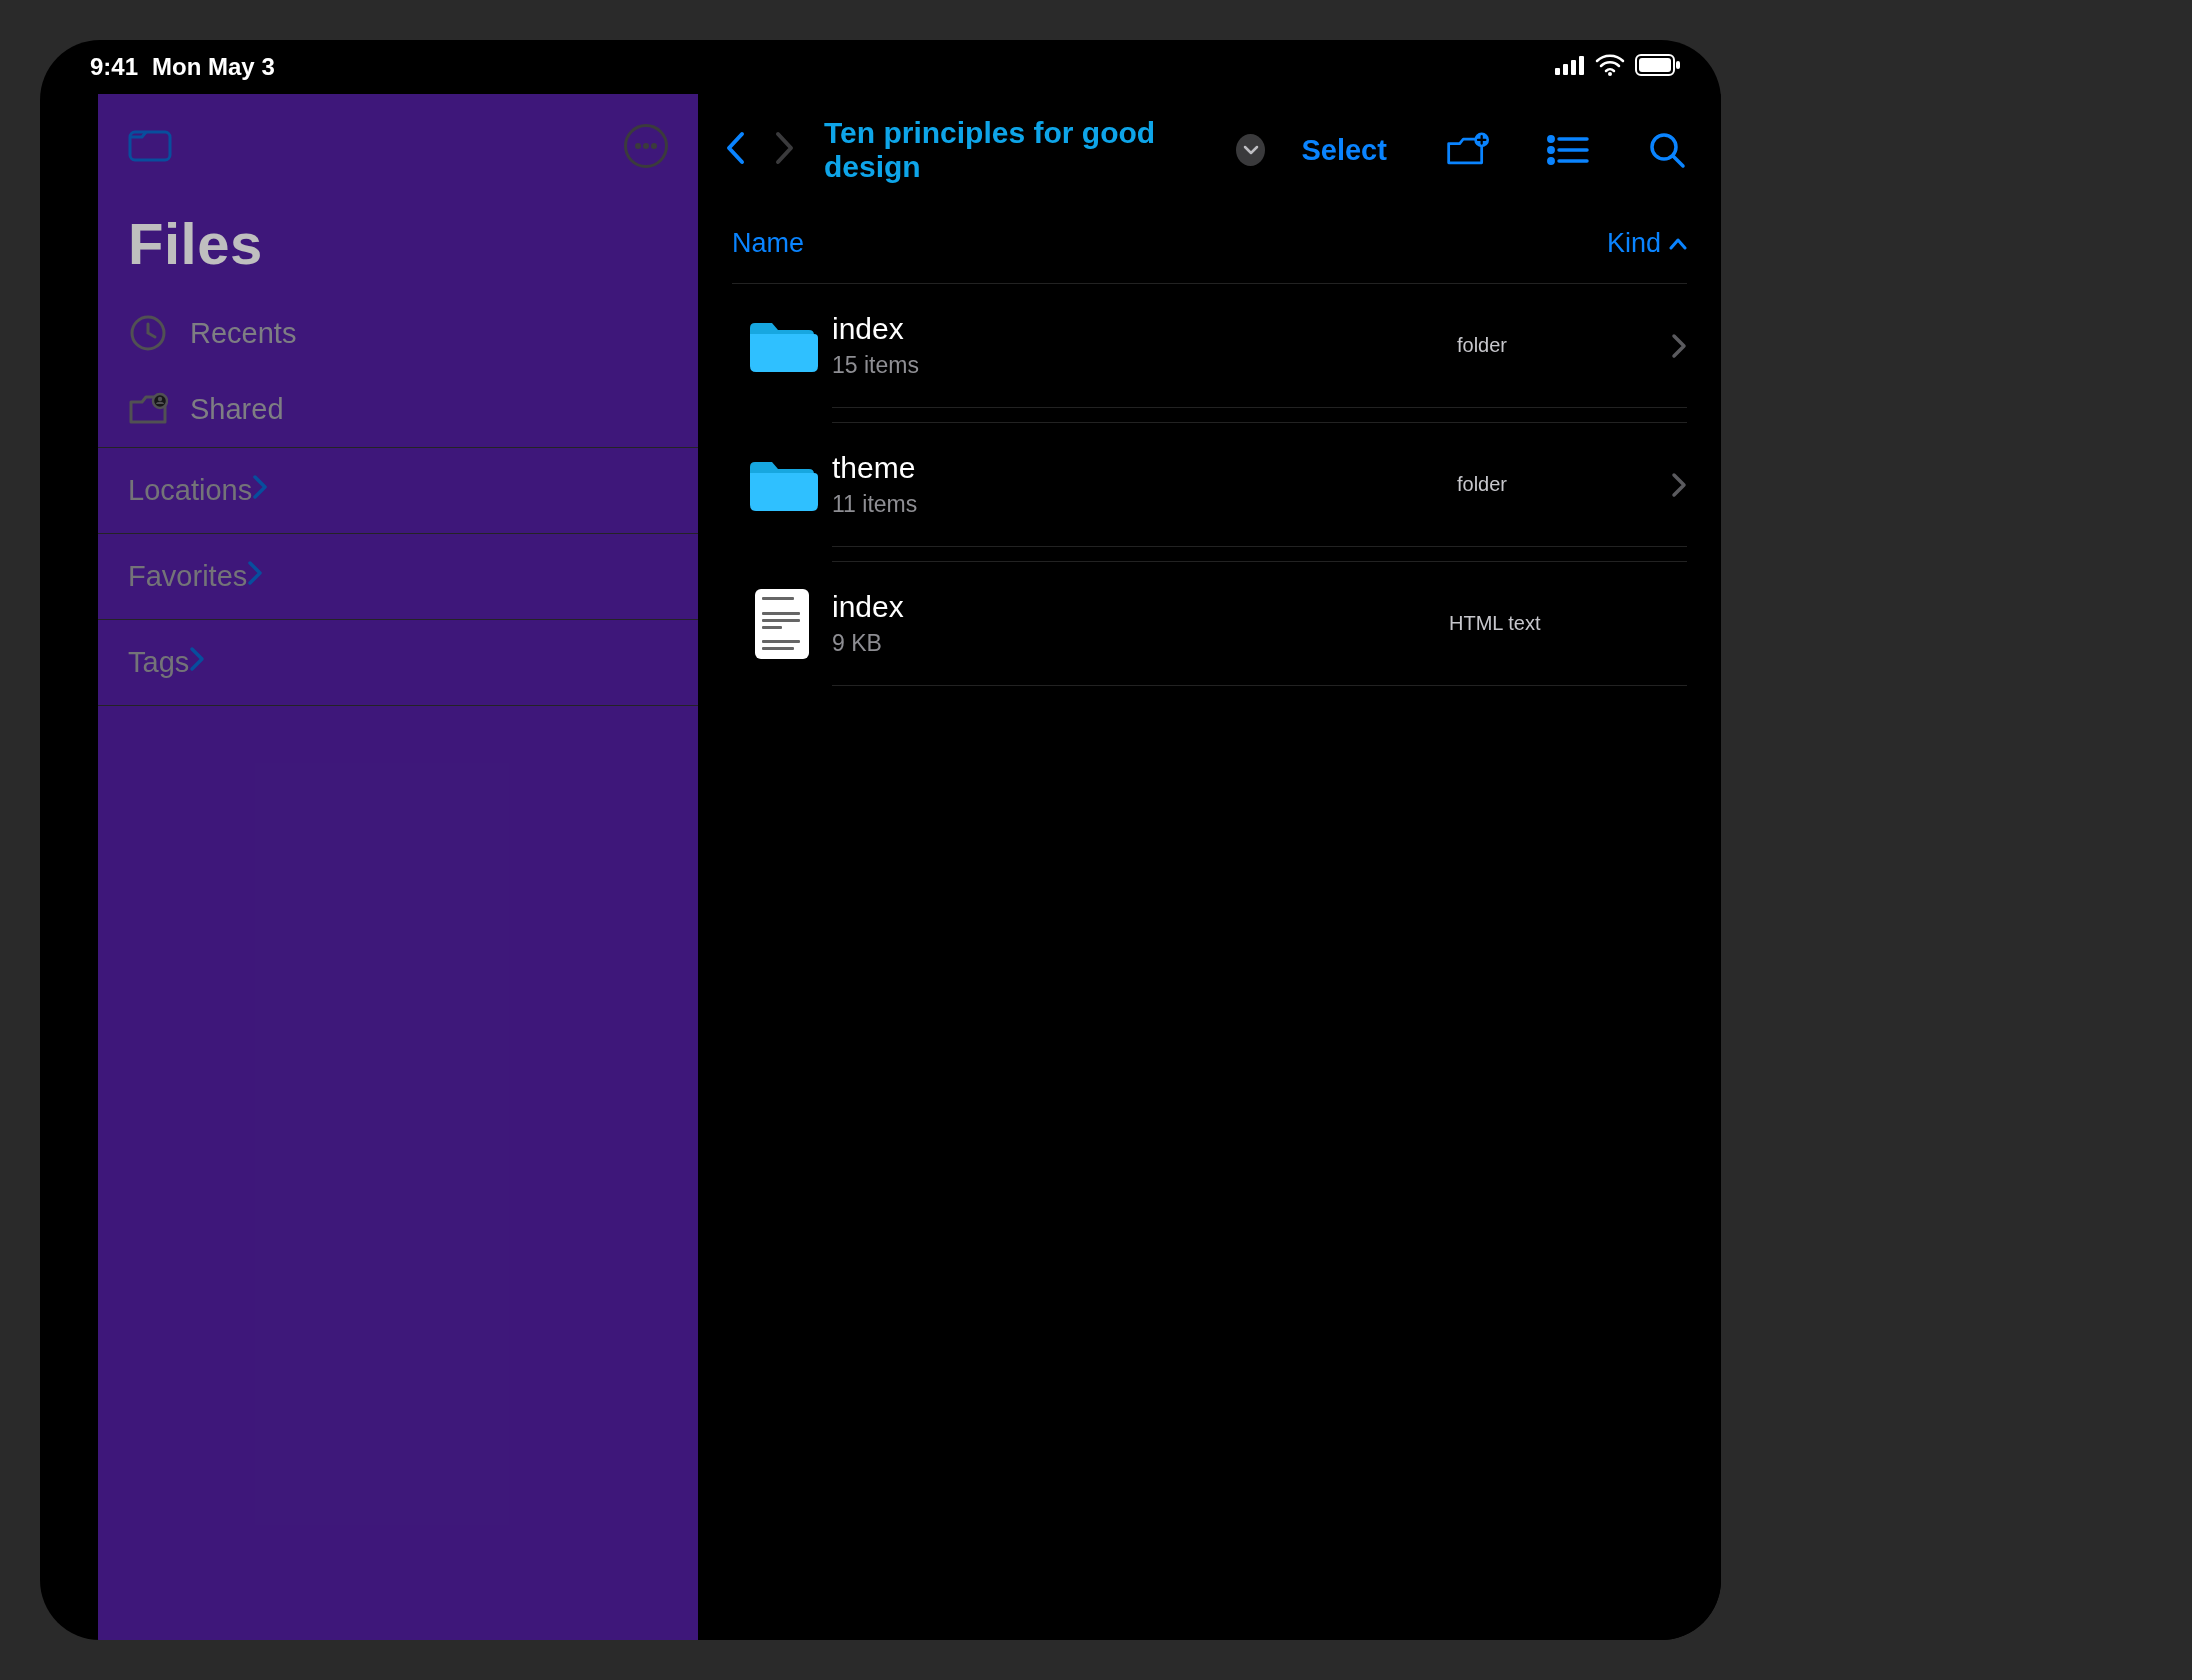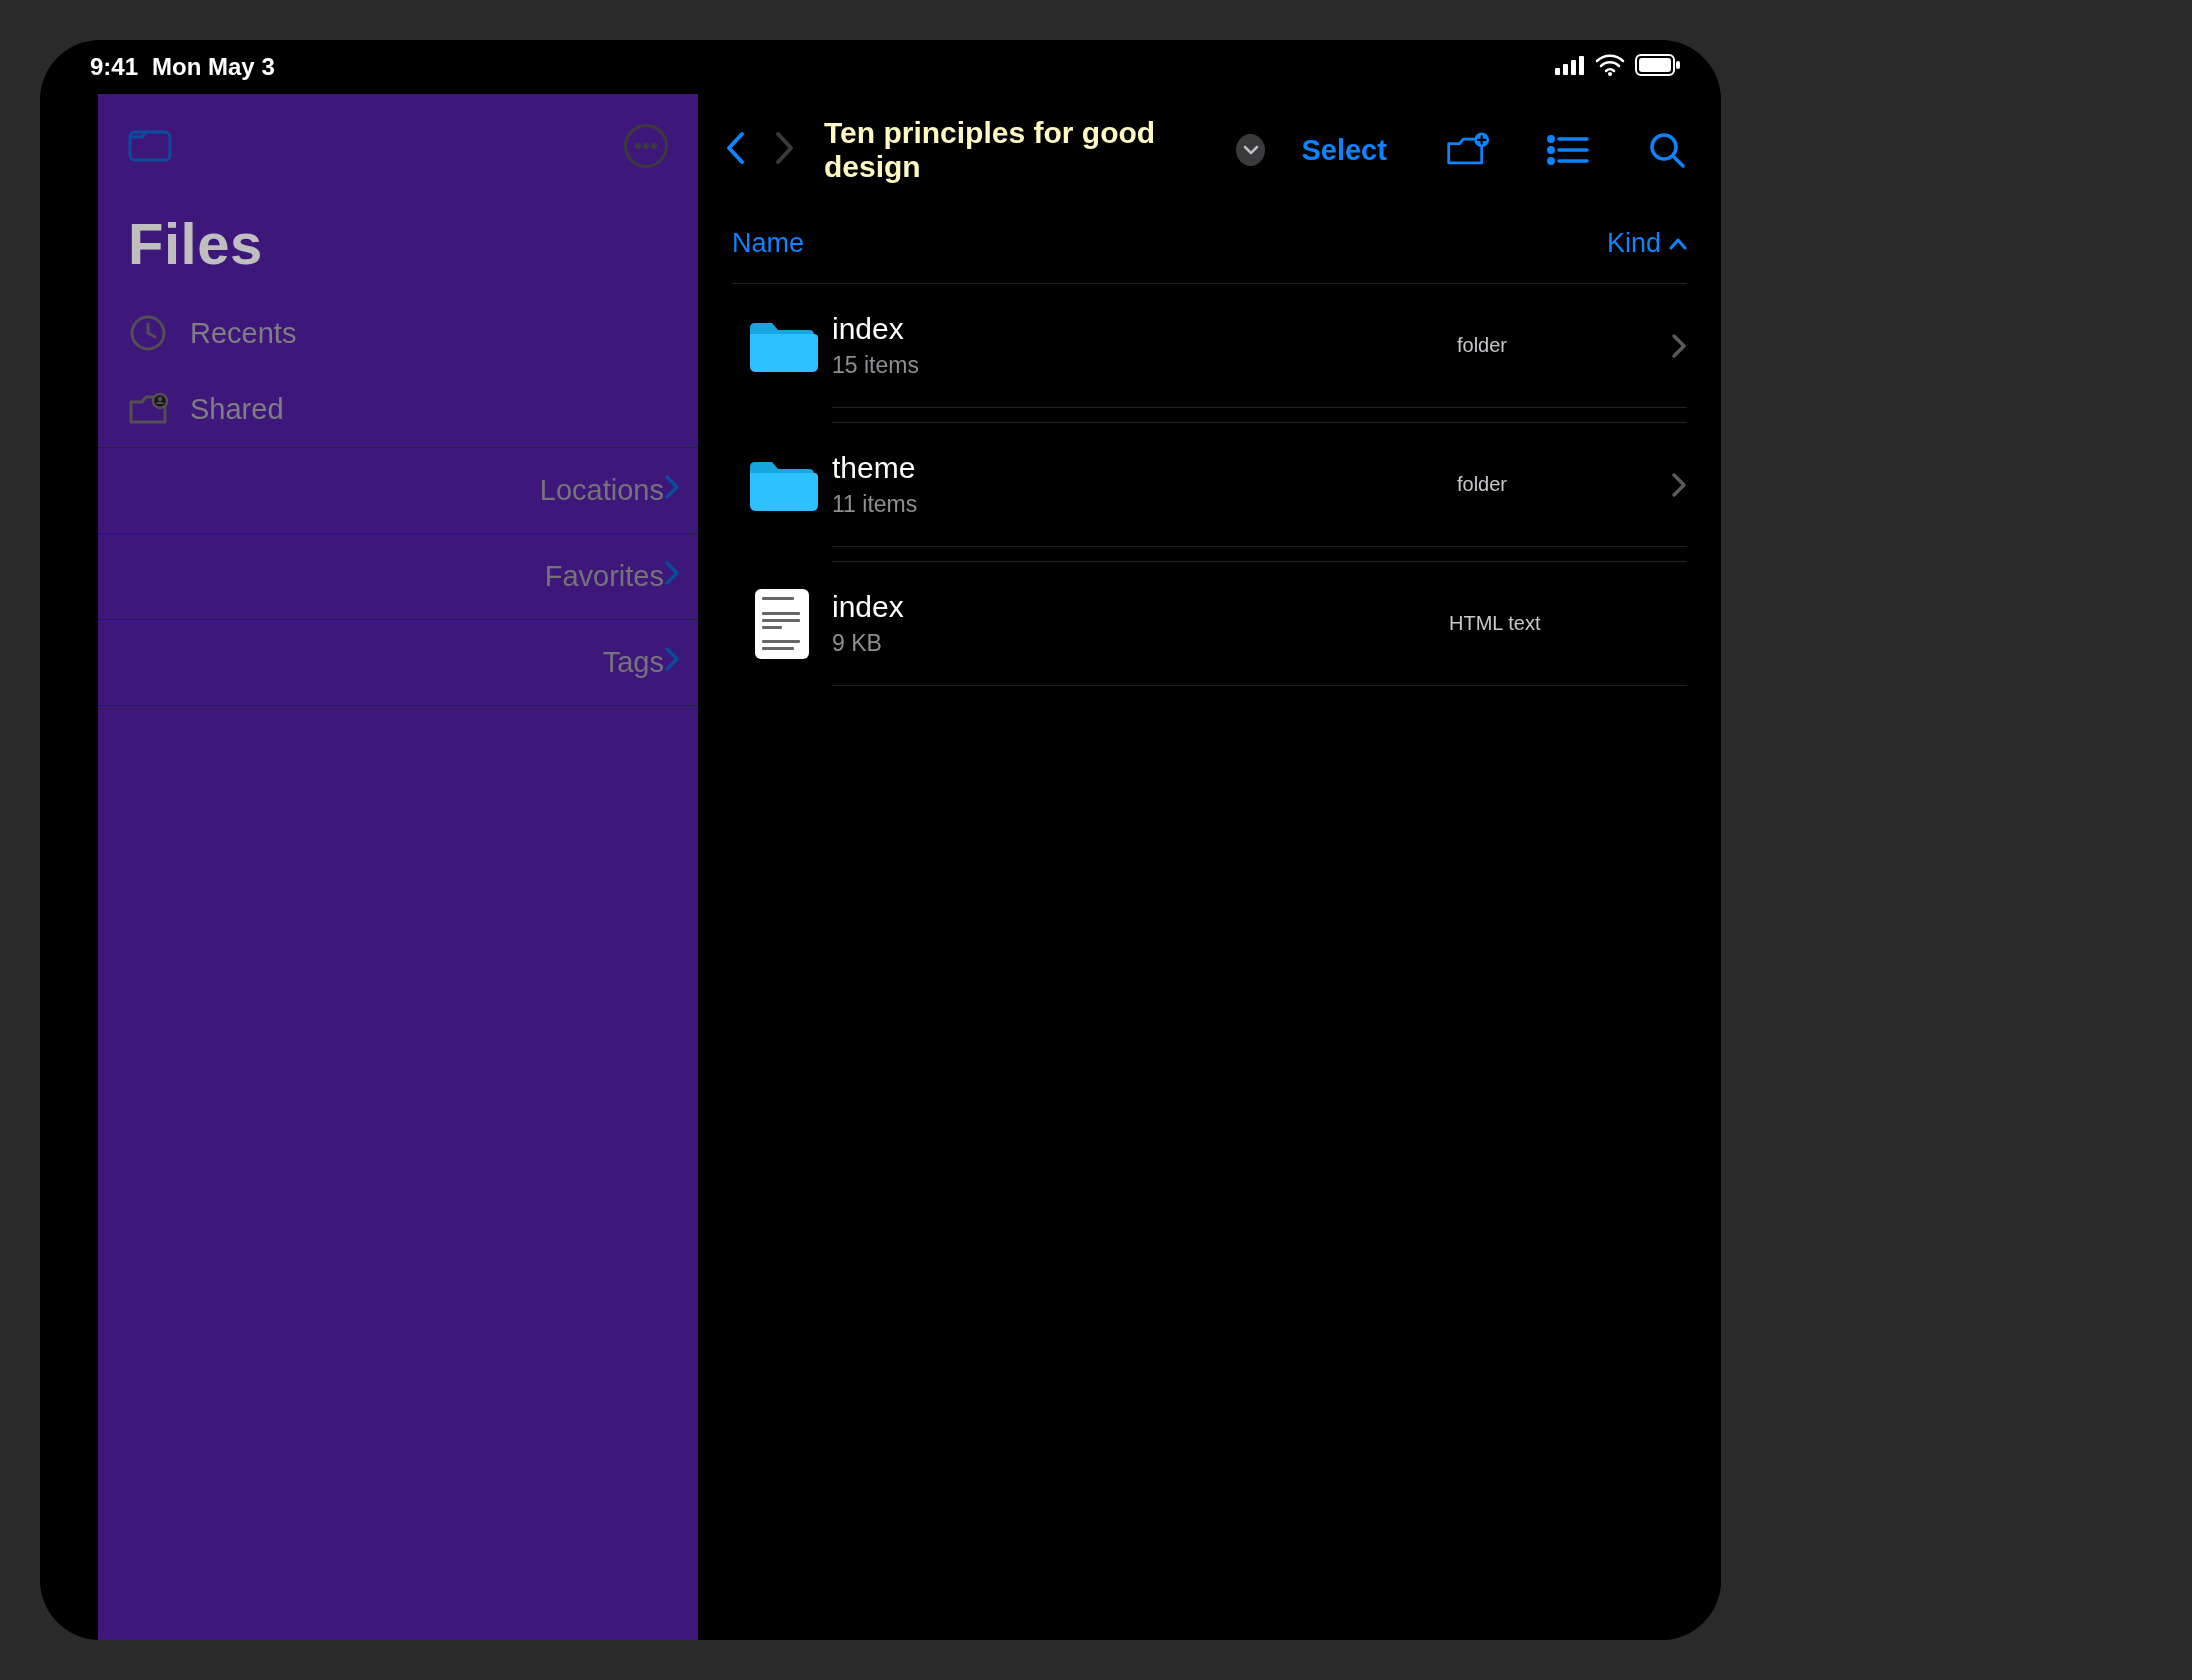--- a/index.html
+++ b/index.html
@@ -67,23 +67,23 @@
     display: flex;
     align-items: center;
     gap: 22px;
     padding: 18px 30px;
     color: #9a9aa0;
     font-size: 29px;
   }
   .side-item .ic { width: 40px; height: 40px; display:flex; align-items:center; justify-content:center; }
   .section-row {
     display: flex;
-    justify-content: flex-end;
-    align-items: center;
-    padding: 26px 18px;
+    justify-content: flex-start;
+    align-items: center;
+    padding: 26px 30px;
     border-top: 1px solid #2c2c2e;
     color: #8e8e93;
     font-size: 29px;
   }
   .section-row:first-of-type { border-top: 1px solid #2c2c2e; margin-top: 14px; }
   .sidebar .bottom-border{ border-bottom: 1px solid #2c2c2e;}
 
   
   .browser {
     flex: 1;
@@ -93,21 +93,21 @@
   }
   .toolbar {
     display: flex;
     align-items: center;
     padding: 22px 34px 22px 26px;
     gap: 18px;
   }
   .toolbar .nav { display:flex; gap: 28px; align-items:center; }
   .toolbar .title-wrap { display:flex; align-items:center; gap: 16px; margin-left: 10px;}
   .toolbar .title {
-    color: #fef9c3;
+    color: #0ea5e9;
     font-size: 30px;
     font-weight: 600;
   }
   .toolbar .spacer { flex: 1; }
   .toolbar .select-btn {
     color: #0a84ff;
     font-size: 29px;
     font-weight: 700;
   }
   .toolbar .action { margin-left: 40px; width:44px; height:44px; display:flex; align-items:center; justify-content:center; }

